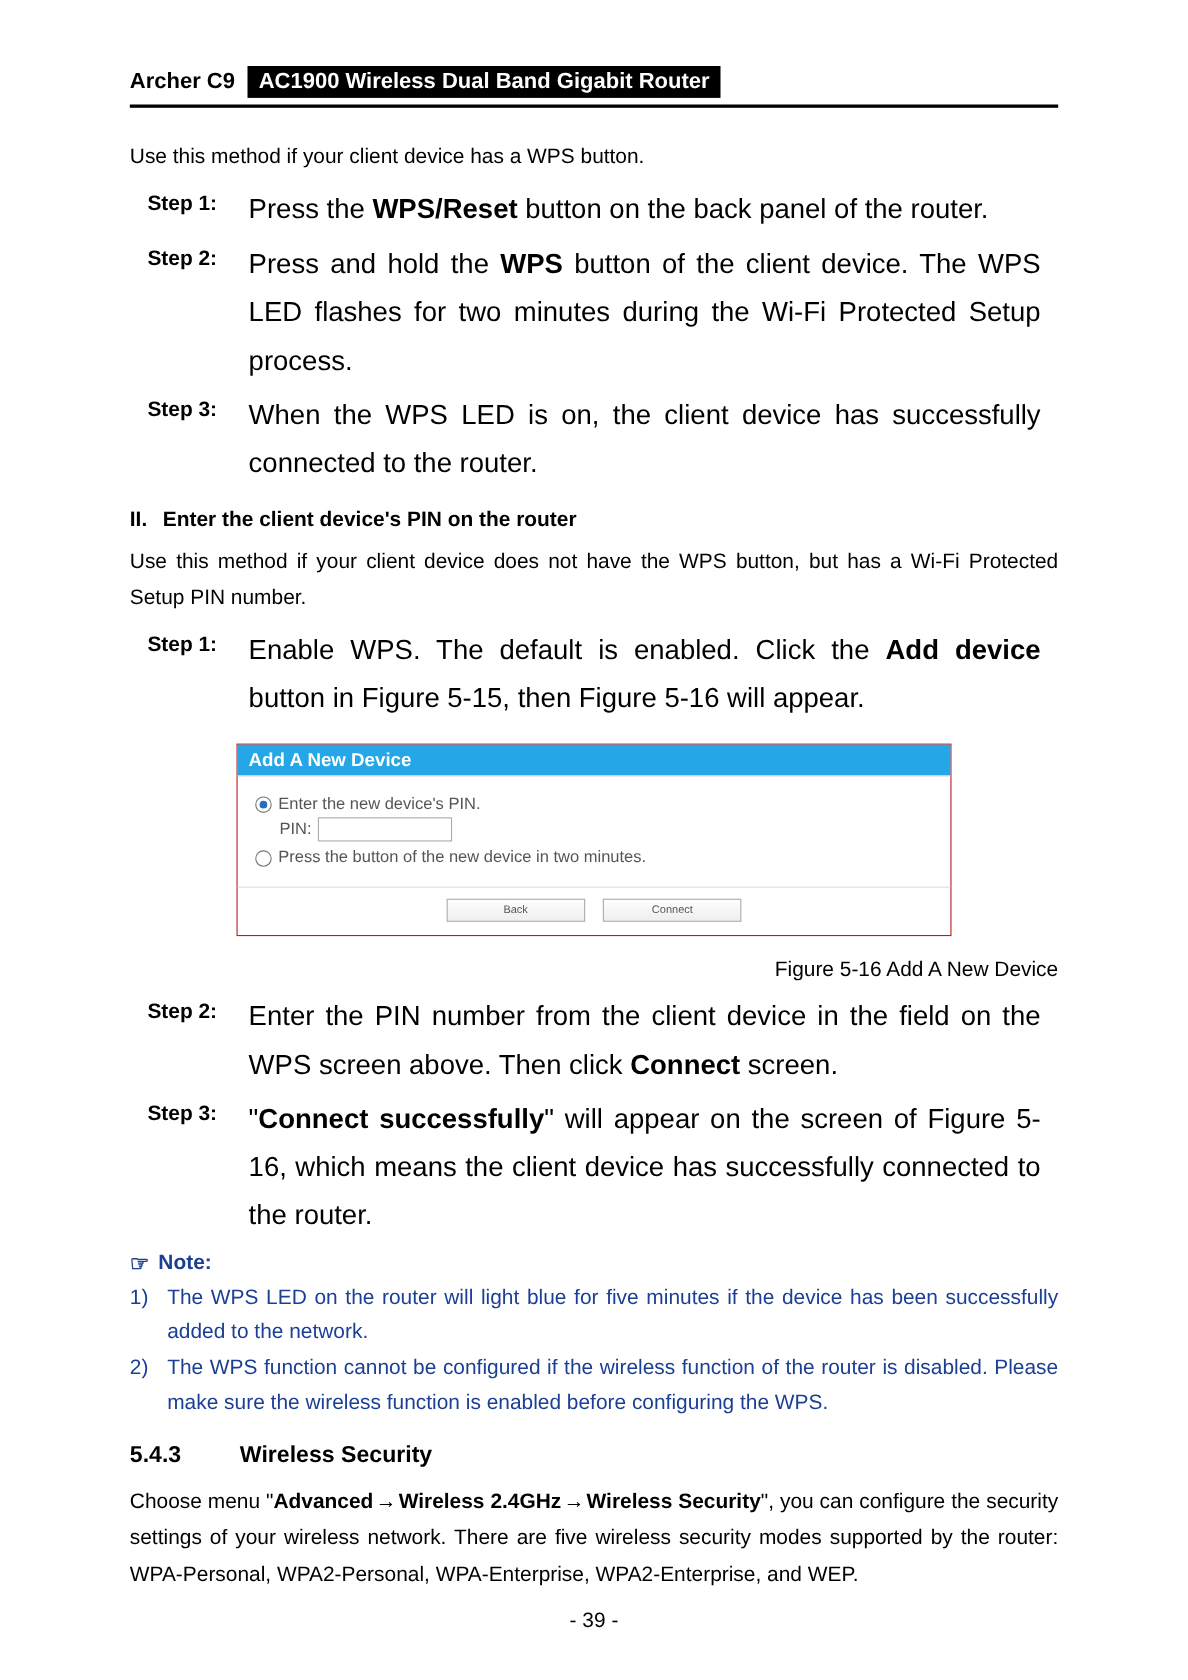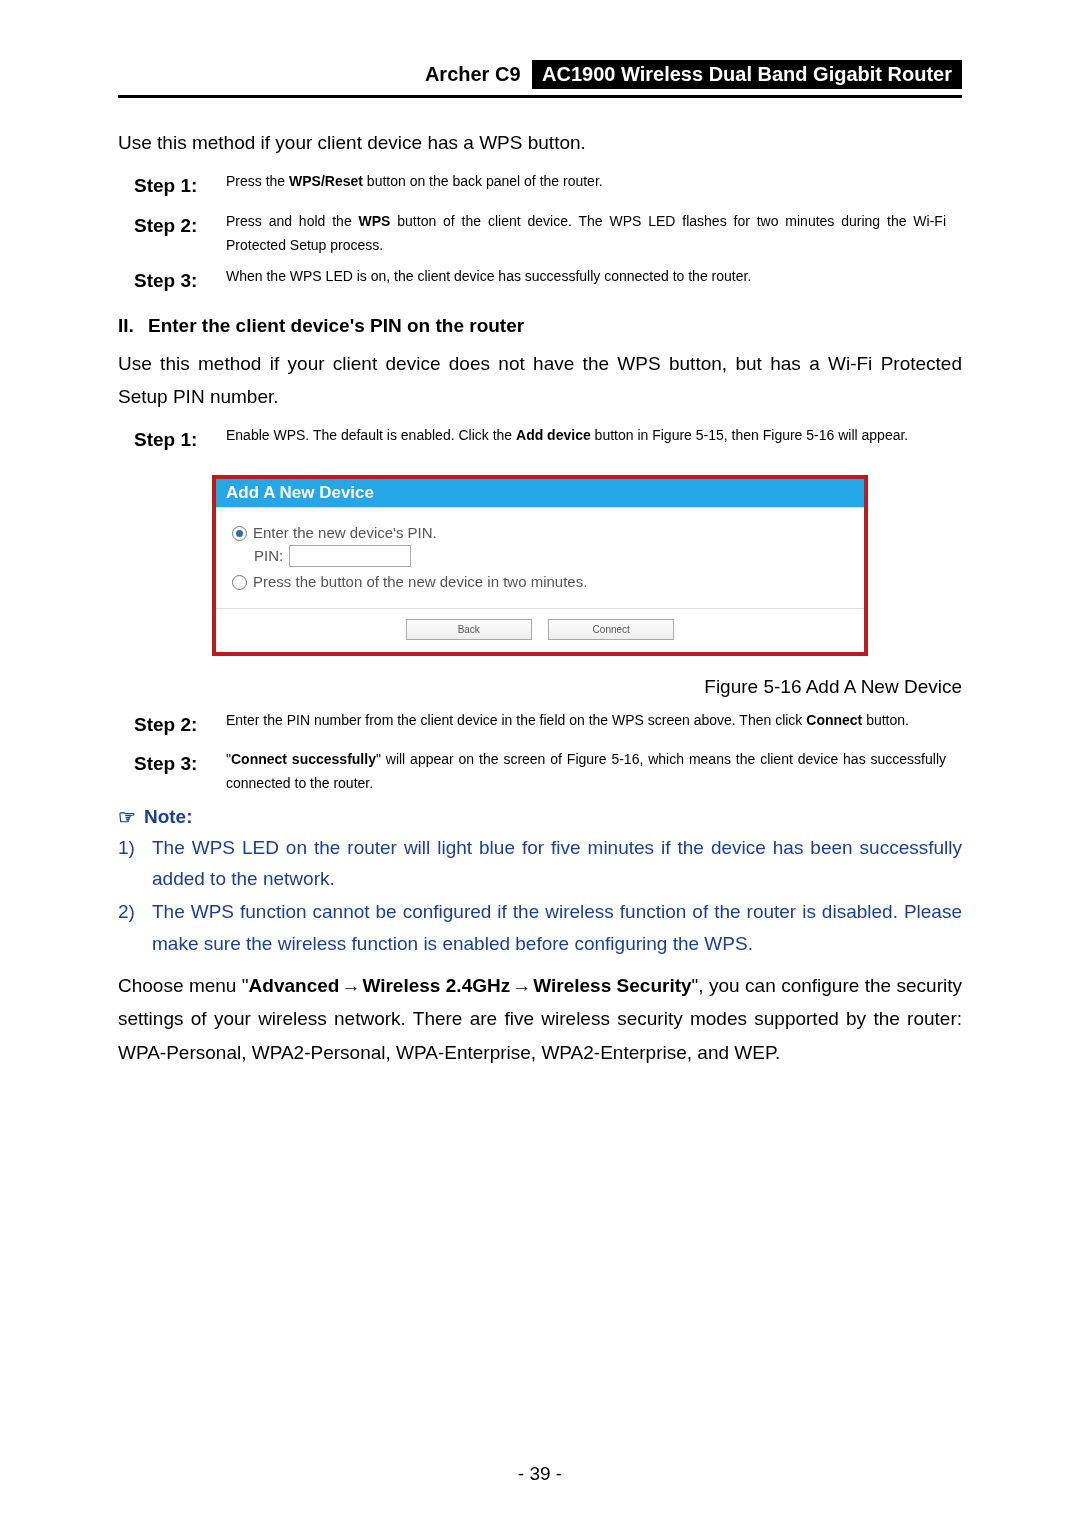--- a/index.html
+++ b/index.html
@@ -12,21 +12,20 @@
     width: 1080px;
     height: 1527px;
     box-sizing: border-box;
     position: relative;
   }
   .page {
     padding: 60px 118px 0 118px;
     box-sizing: border-box;
   }
   .header {
-    text-align: right;
     font-weight: bold;
     font-size: 20px;
     padding-bottom: 6px;
     border-bottom: 3px solid #000;
     margin-bottom: 28px;
   }
   .header .model {
     display: inline-block;
     padding-right: 6px;
   }
@@ -47,35 +46,35 @@
     margin: 6px 16px;
   }
   .step-label {
     flex: 0 0 92px;
     font-weight: bold;
     font-size: 19px;
     line-height: 1.75;
   }
   .step-text {
     flex: 1;
-    font-size: 14px;
+    font-size: 25px;
     line-height: 1.75;
     text-align: justify;
   }
   .subhead-row {
     display: flex;
     font-weight: bold;
     font-size: 19px;
     margin: 18px 0 10px 0;
   }
   .subhead-num { flex: 0 0 30px; }
   .figure-wrap {
     margin: 18px auto 20px auto;
     width: 648px;
-    border: 4px solid #b91c1c;
+    border: 1px solid #b91c1c;
   }
   .figure-title {
     background: #25a6e6;
     color: #fff;
     font-weight: bold;
     font-size: 17px;
     padding: 4px 10px;
     font-family: Verdana, Arial, sans-serif;
   }
   .figure-body {
@@ -243,21 +242,21 @@
     <div class="figure-buttons">
       <span class="ui-btn">Back</span>
       <span class="ui-btn">Connect</span>
     </div>
   </div>
   <div class="figure-caption">Figure 5-16 Add A New Device</div>
 
   <div class="step-row">
     <div class="step-label">Step 2:</div>
     <div class="step-text">
-      <span>Enter the PIN number from the client device in the field on the WPS screen above. Then click </span><strong>Connect</strong><span> button.</span>
+      <span>Enter the PIN number from the client device in the field on the WPS screen above. Then click </span><strong>Connect</strong><span> screen.</span>
     </div>
   </div>
 
   <div class="step-row">
     <div class="step-label">Step 3:</div>
     <div class="step-text">
       <span>"</span><strong>Connect successfully</strong><span>" will appear on the screen of Figure 5-16, which means the client device has successfully connected to the router.</span>
     </div>
   </div>
 
@@ -269,20 +268,24 @@
     <div class="note-item">
       <div class="note-num">1)</div>
       <div class="note-text">The WPS LED on the router will light blue for five minutes if the device has been successfully added to the network.</div>
     </div>
     <div class="note-item">
       <div class="note-num">2)</div>
       <div class="note-text">The WPS function cannot be configured if the wireless function of the router is disabled. Please make sure the wireless function is enabled before configuring the WPS.</div>
     </div>
   </div>
 
+  <div class="section-head">
+    <div class="section-num">5.4.3</div>
+    <div>Wireless Security</div>
+  </div>
 
   <div class="body-text">
     <span>Choose menu "</span><strong>Advanced</strong><span class="arrow">→</span><strong>Wireless 2.4GHz</strong><span class="arrow">→</span><strong>Wireless Security</strong><span>", you can configure the security settings of your wireless network. There are five wireless security modes supported by the router: WPA-Personal, WPA2-Personal, WPA-Enterprise, WPA2-Enterprise, and WEP.</span>
   </div>
 
 </div>
 
 <div class="pageno">- 39 -</div>
 
 </body></html>

